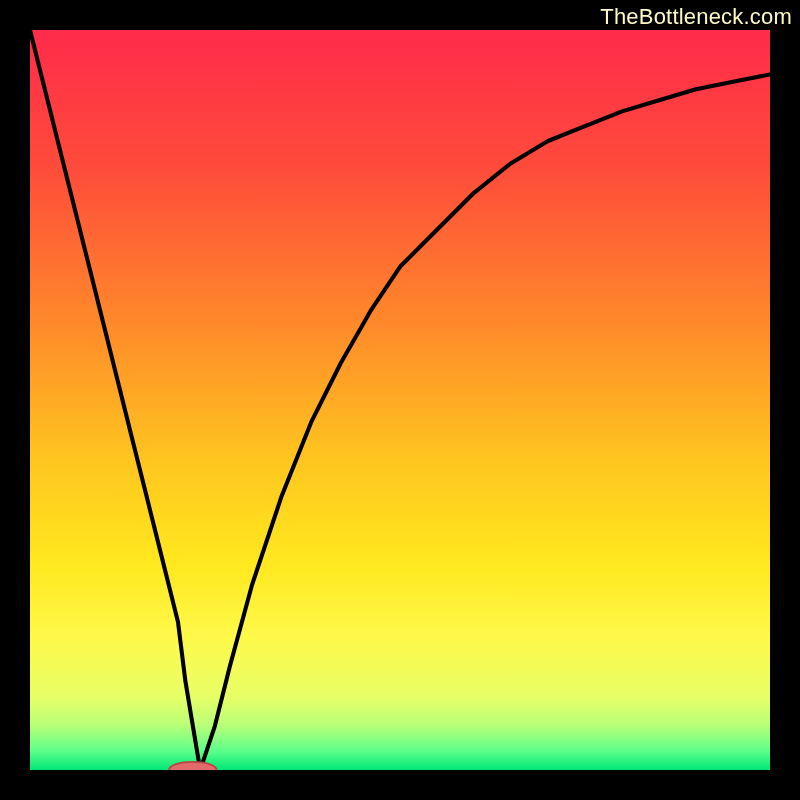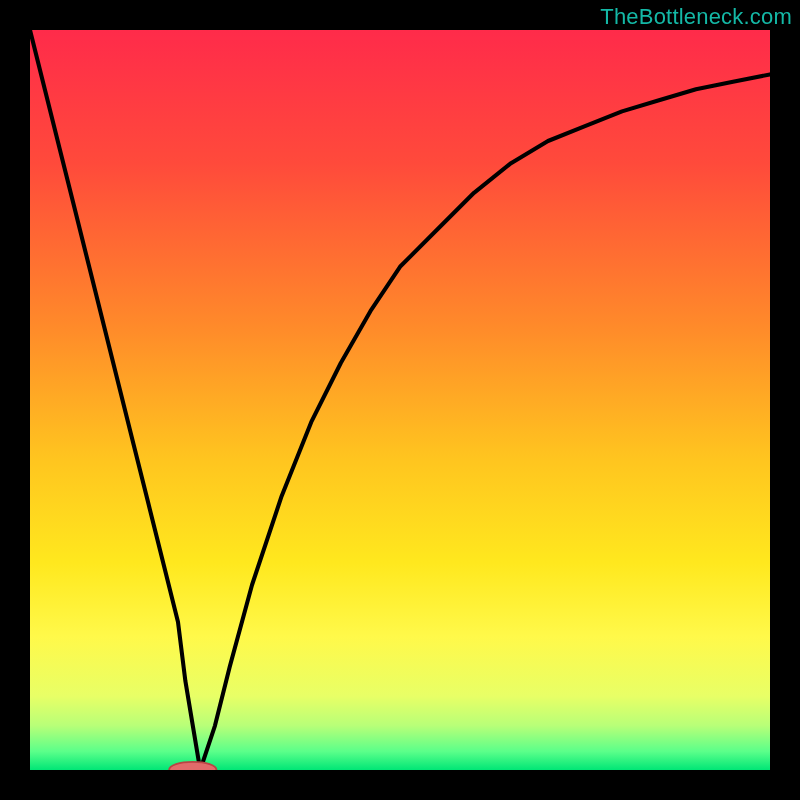--- a/index.html
+++ b/index.html
@@ -30,21 +30,21 @@
     left: 0;
     top: 0;
     width: 100%;
     height: 100%;
     display: block;
   }
   .watermark {
     position: absolute;
     top: 4px;
     right: 8px;
-    color: #14b8a6;
+    color: #fef9c3;
     font-size: 22px;
     font-weight: 500;
     letter-spacing: 0.2px;
     user-select: none;
   }
 </style>
 </head>
 <body>
 
 <div class="frame">

